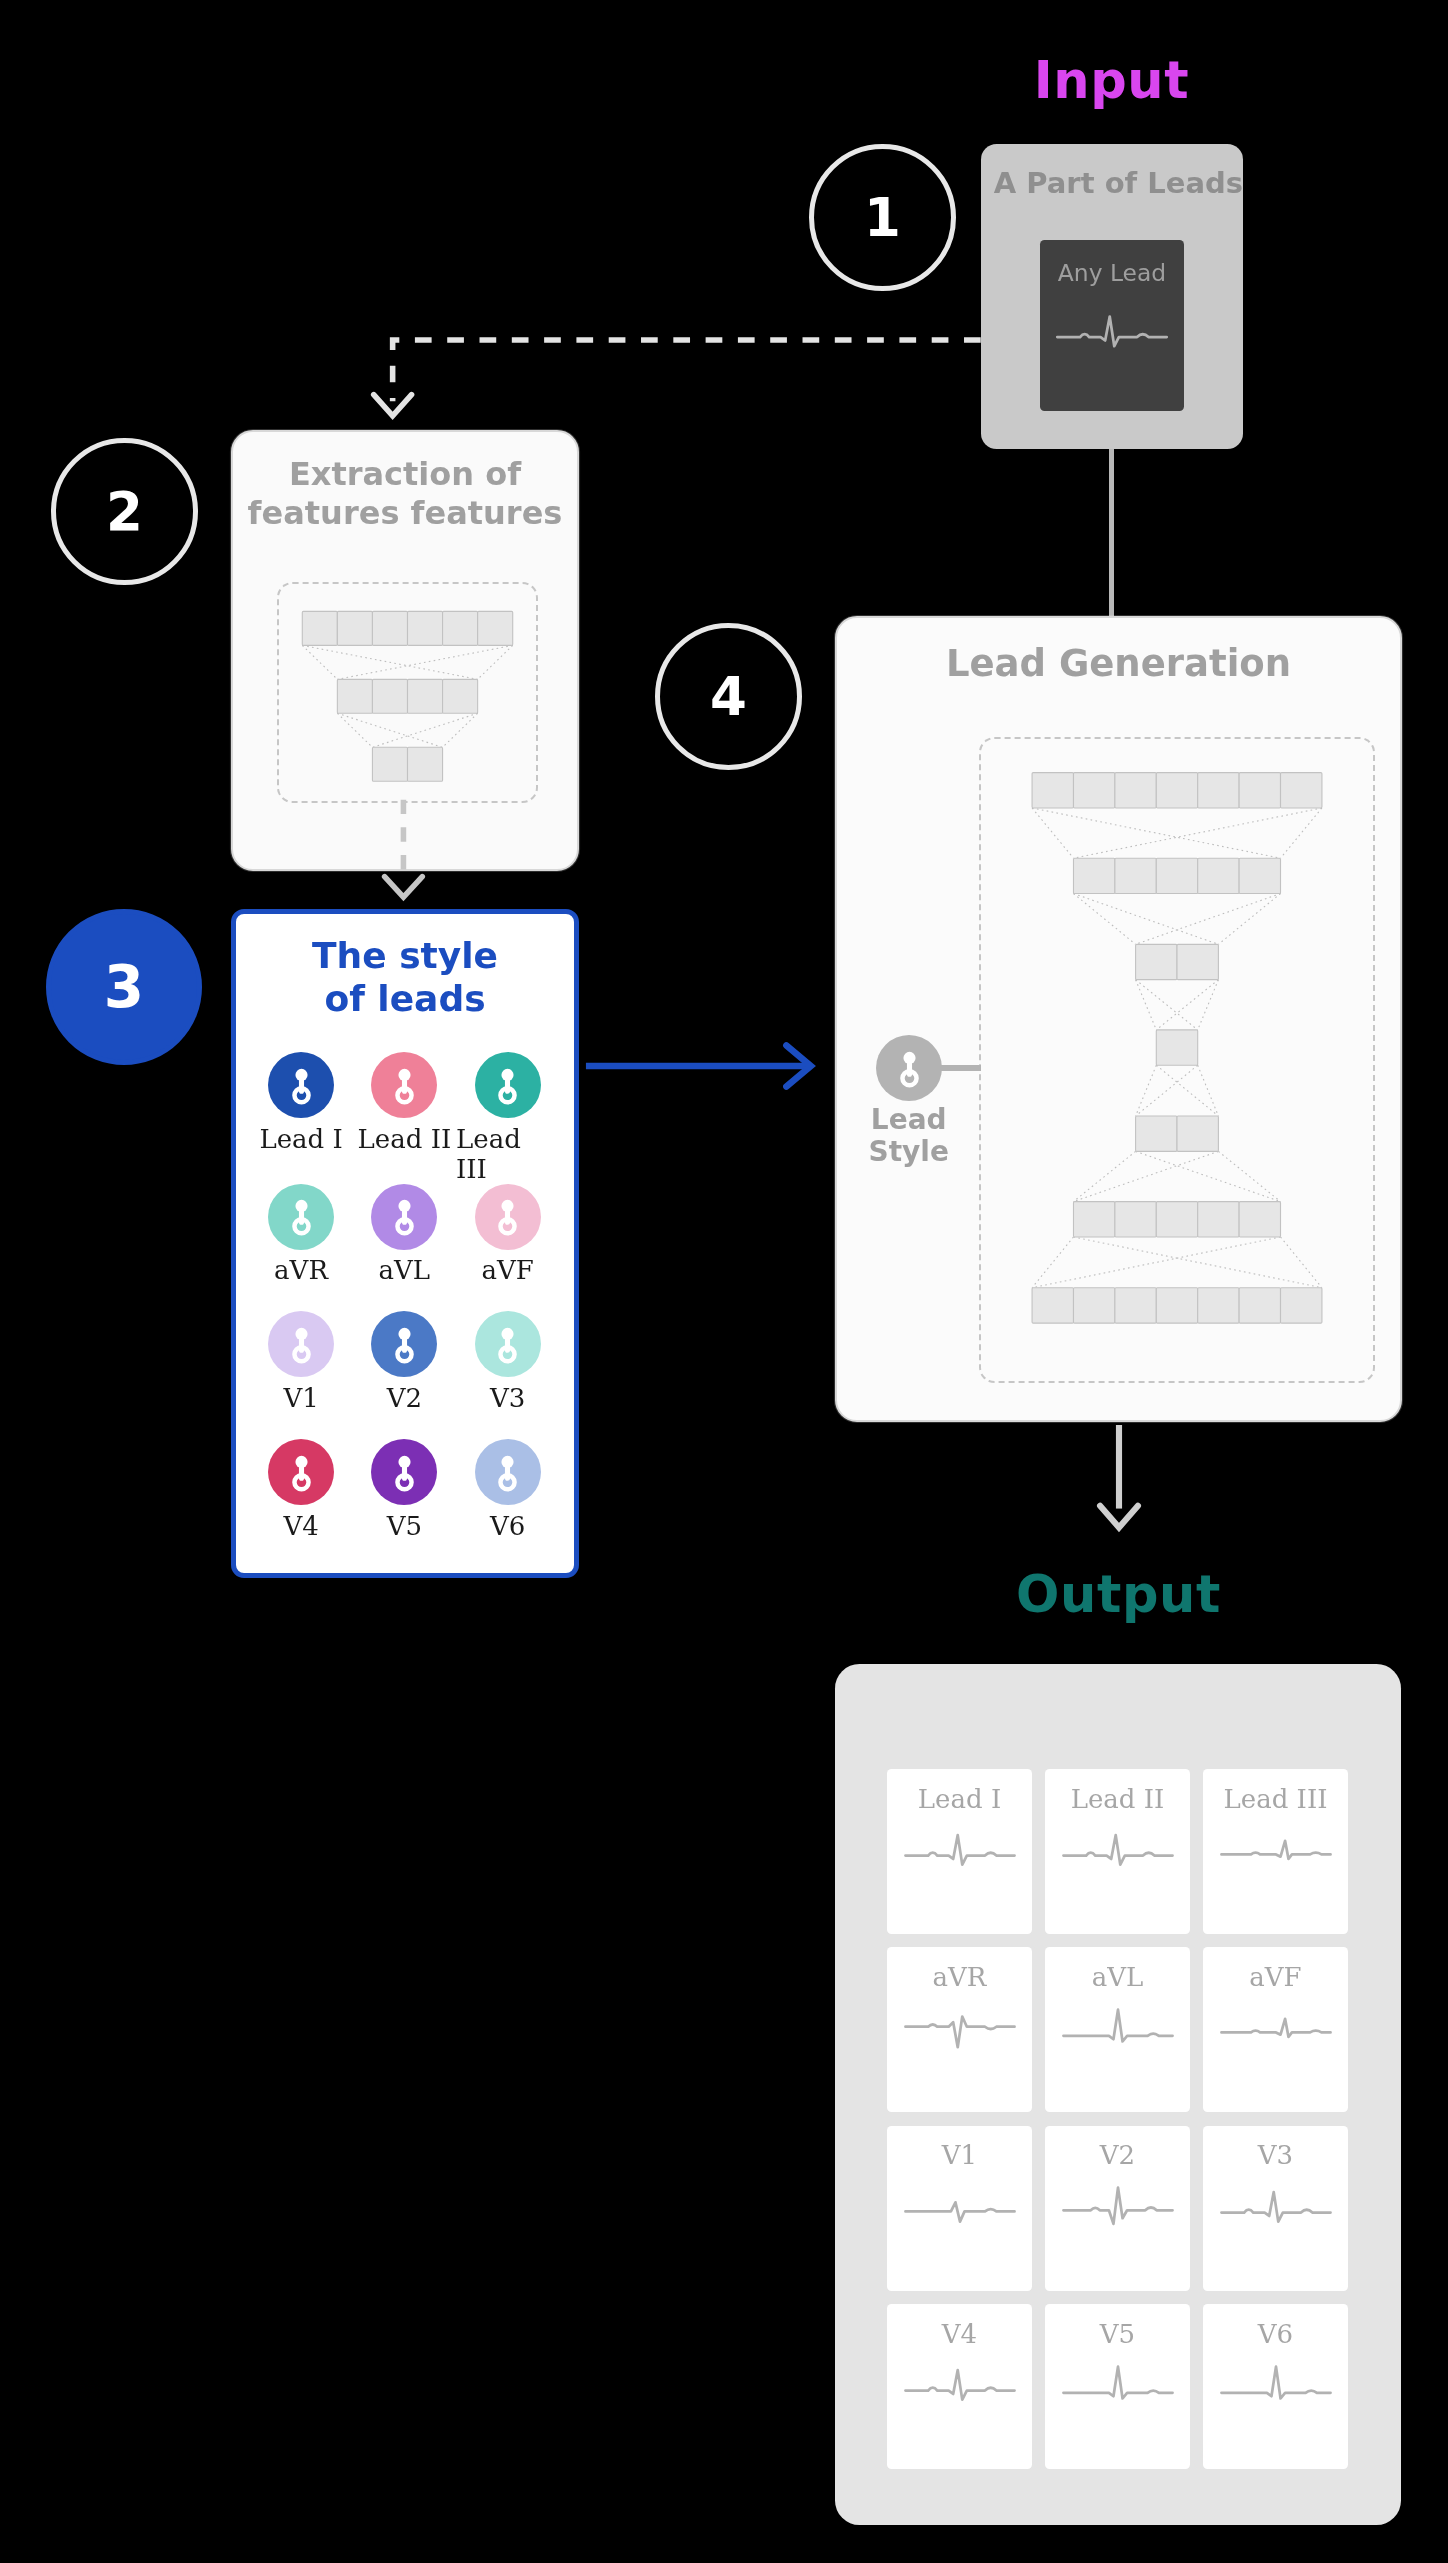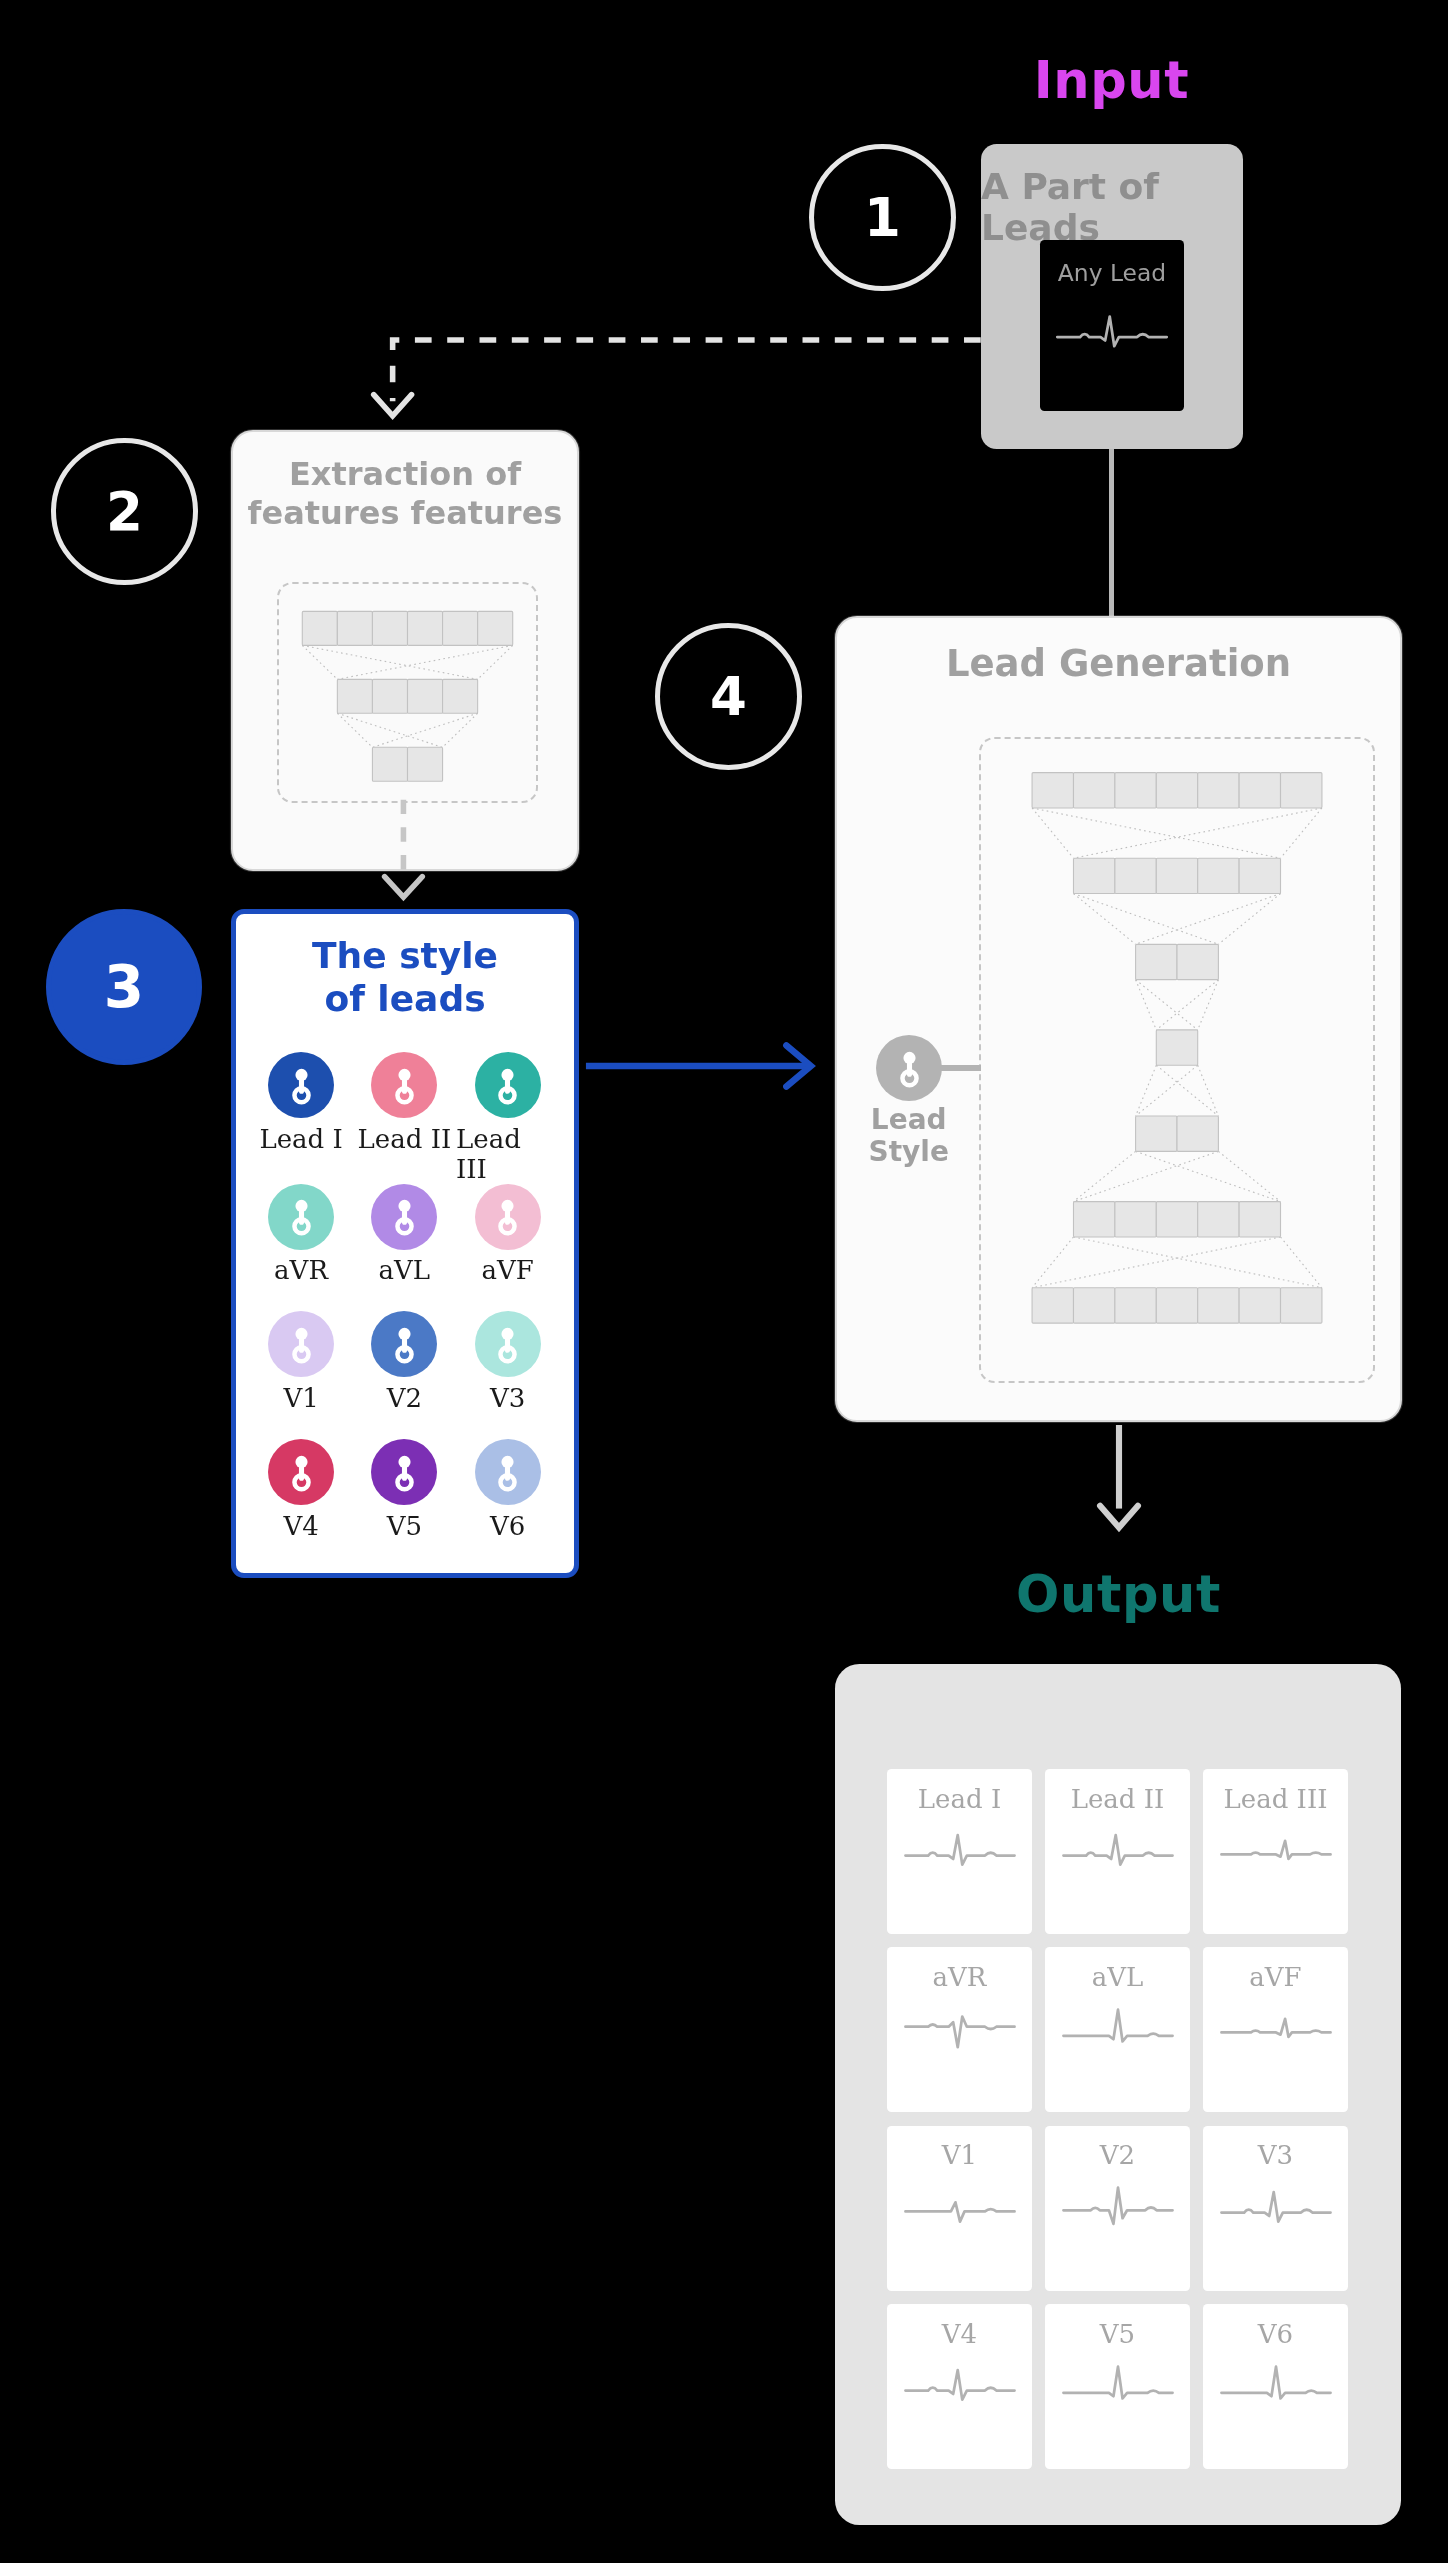--- a/index.html
+++ b/index.html
@@ -9,23 +9,23 @@
   .abs{position:absolute}
 
   .heading{position:absolute;font-weight:bold;font-size:51px;text-align:center;letter-spacing:0.6px}
 
   .circle-step{position:absolute;width:147px;height:147px;border:5px solid #e8e8e8;border-radius:50%;
     color:#fff;font-size:53px;font-weight:bold;display:flex;align-items:center;justify-content:center;background:transparent}
   .circle-step.filled{background:#1b4dc0;border-color:#1b4dc0;width:156px;height:156px;font-size:58px}
 
   
   .input-box{left:981px;top:144px;width:262px;height:305px;background:#c9c9c9;border-radius:15.6px}
-  .input-box-label{margin-top:22px;text-align:left;font-size:36px;font-weight:bold;color:#8f8f8f}
+  .input-box-label{margin-top:22px;text-align:right;font-size:29px;font-weight:bold;color:#8f8f8f}
   .input-inner{position:absolute;left:50%;transform:translateX(-50%);top:96px;width:144px;height:171px;
-    background:#000000;border-radius:4.5px;display:flex;flex-direction:column;align-items:center}
+    background:#404040;border-radius:4.5px;display:flex;flex-direction:column;align-items:center}
   .input-inner-label{margin-top:19px;font-size:23.4px;color:#9e9e9e}
   .input-ecg{width:114px;height:51px;margin-top:20px}
 
   
   .panel{position:absolute;background:#fafafa;border:2.2px solid #d8d8d8;border-radius:22px;box-shadow:0 0 0 1.1px rgba(255,255,255,.18)}
   .extraction-box{left:231px;top:430px;width:348px;height:441px}
   .panel-title{margin-top:23.4px;text-align:center;font-size:32px;font-weight:bold;color:#a0a0a0;line-height:1.22}
 
   .dashed-net{position:absolute;border:2.2px dashed #c6c6c6;border-radius:15.6px}
   .dashed-net svg{display:block;width:100%;height:100%}

